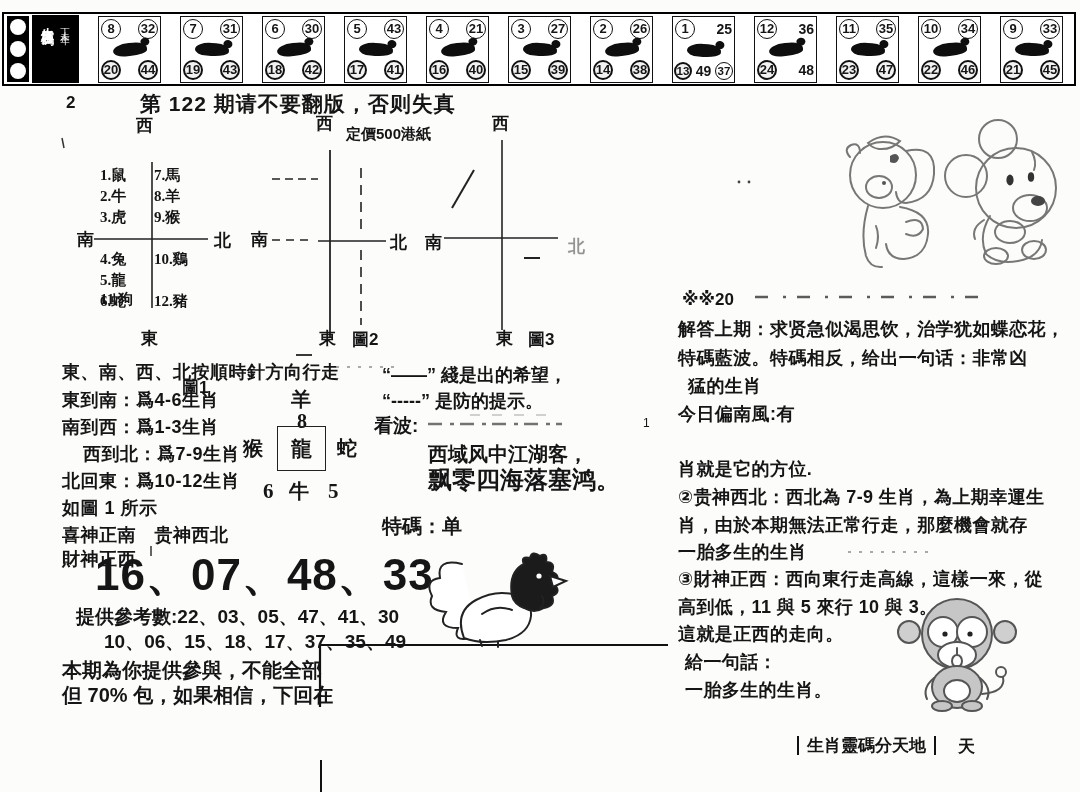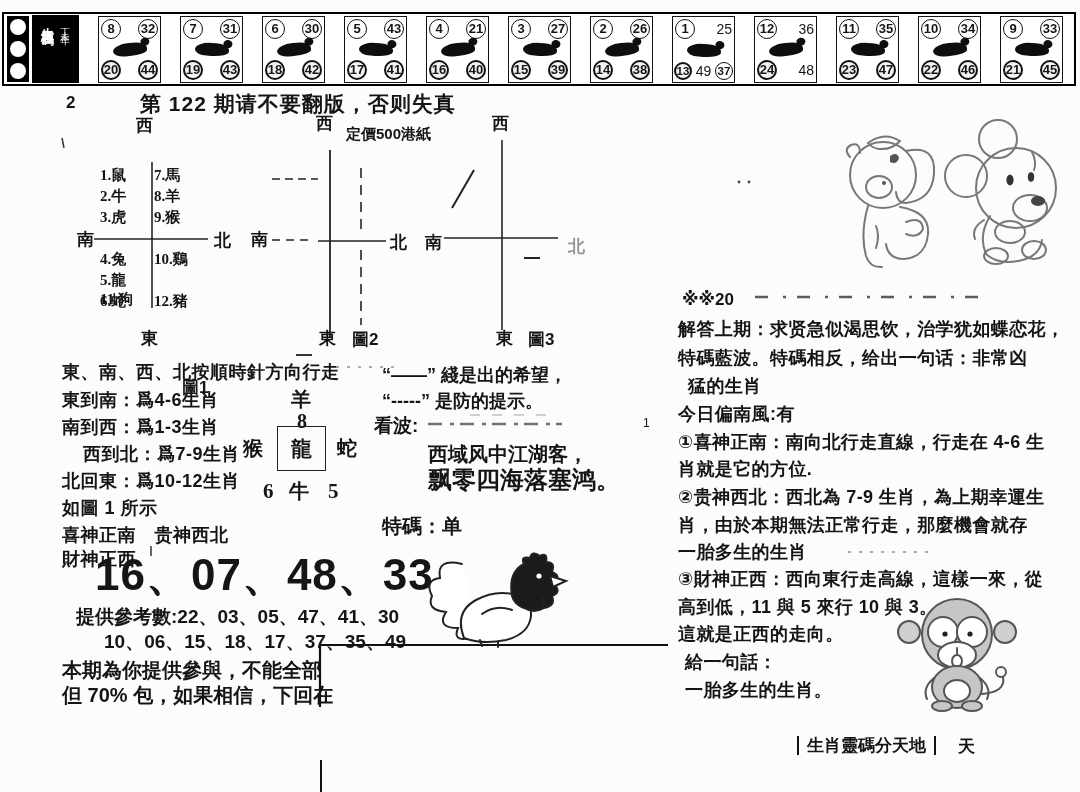--- a/index.html
+++ b/index.html
@@ -17,21 +17,21 @@
   #mast .m1{writing-mode:vertical-rl;text-orientation:upright;color:#fff;font-size:13px;font-weight:700;letter-spacing:2px;margin-top:2px;}
   #mast .m2{writing-mode:vertical-rl;text-orientation:upright;color:#fff;font-size:9.5px;margin:5px 2px 0 2px;letter-spacing:4px;}
   .cell{width:63px;height:67px;border:1.8px solid #111;margin-left:19px;box-sizing:border-box;
         background:#fff;display:flex;flex-direction:column;justify-content:space-between;align-items:center;padding:2px 1px;}
   .crow{display:flex;justify-content:space-between;width:100%;padding:0 1px;box-sizing:border-box;}
   .crow3{display:flex;justify-content:space-between;width:100%;}
   .circ{display:inline-flex;width:20px;height:20px;border:1.6px solid #111;border-radius:50%;
         align-items:center;justify-content:center;font-size:13px;font-weight:700;box-sizing:border-box;}
   .heavy{border-width:2.6px;background:rgba(0,0,0,0.05);}
   .sm{width:18px;height:18px;font-size:11.5px;}
-  .nc{display:inline-flex;align-items:center;font-size:14px;font-weight:400;border:none;}
+  .nc{display:inline-flex;align-items:center;font-size:14px;font-weight:700;border:none;}
   .beast{width:34px;height:13px;background:#0e0e0e;border-radius:55% 45% 60% 40%/65% 55% 45% 50%;
          position:relative;transform:rotate(-5deg);}
   .beast::after{content:"";position:absolute;right:-3px;top:-4px;width:9px;height:8px;background:#0e0e0e;border-radius:50%;}
   .cell:nth-child(even) .beast{transform:rotate(4deg);}
   
   .hdr{font-size:21px;font-weight:700;letter-spacing:1px;}
   .lb{font-size:18px;font-weight:700;letter-spacing:0.5px;}
   .rc{font-size:18px;font-weight:700;letter-spacing:0.4px;}
   .lab{font-size:17px;font-weight:700;}
   .zrow{position:absolute;display:flex;width:118px;}
@@ -304,21 +304,20 @@
   <div class="t" style="left:76px;top:607px;font-size:19px;font-weight:700;"><span>提供參考數:</span><span>22、03、05、47、41、30</span></div>
   <div class="t" style="left:104px;top:632px;font-size:19px;font-weight:700;">10、06、15、18、17、37、35、49</div>
   <div class="t" style="left:62px;top:660px;font-size:20px;font-weight:700;">本期為你提供參與，不能全部</div>
   <div class="t" style="left:62px;top:685px;font-size:20px;font-weight:700;">但 70% 包，如果相信，下回在</div>
 
   <div class="t" style="left:682px;top:291px;font-size:17px;font-weight:700;">※※20</div>
   <div class="t rc" style="left:678px;top:320px;">解答上期：求贤急似渴思饮，治学犹如蝶恋花，</div>
   <div class="t rc" style="left:678px;top:349px;">特碼藍波。特碼相反，给出一句话：非常凶</div>
   <div class="t rc" style="left:688px;top:377px;">猛的生肖</div>
   <div class="t rc" style="left:678px;top:405px;">今日偏南風:有</div>
-  <div class="t rc" style="left:678px;top:433px;">①喜神正南：南向北行走直線，行走在 4-6 生</div>
   <div class="t rc" style="left:678px;top:460px;">肖就是它的方位.</div>
   <div class="t rc" style="left:678px;top:488px;">②贵神西北：西北為 7-9 生肖，為上期幸運生</div>
   <div class="t rc" style="left:678px;top:516px;">肖，由於本期無法正常行走，那麼機會就存</div>
   <div class="t rc" style="left:678px;top:543px;">一胎多生的生肖</div>
   <div class="dotrow" style="left:848px;top:551px;width:88px;"></div>
   <div class="t rc" style="left:678px;top:570px;">③財神正西：西向東行走高線，這樣一來，從</div>
   <div class="t rc" style="left:678px;top:598px;">高到低，11 與 5 來行 10 與 3。</div>
   <div class="t rc" style="left:678px;top:625px;">這就是正西的走向。</div>
   <div class="t rc" style="left:685px;top:653px;">給一句話：</div>
   <div class="t rc" style="left:685px;top:681px;">一胎多生的生肖。</div>

